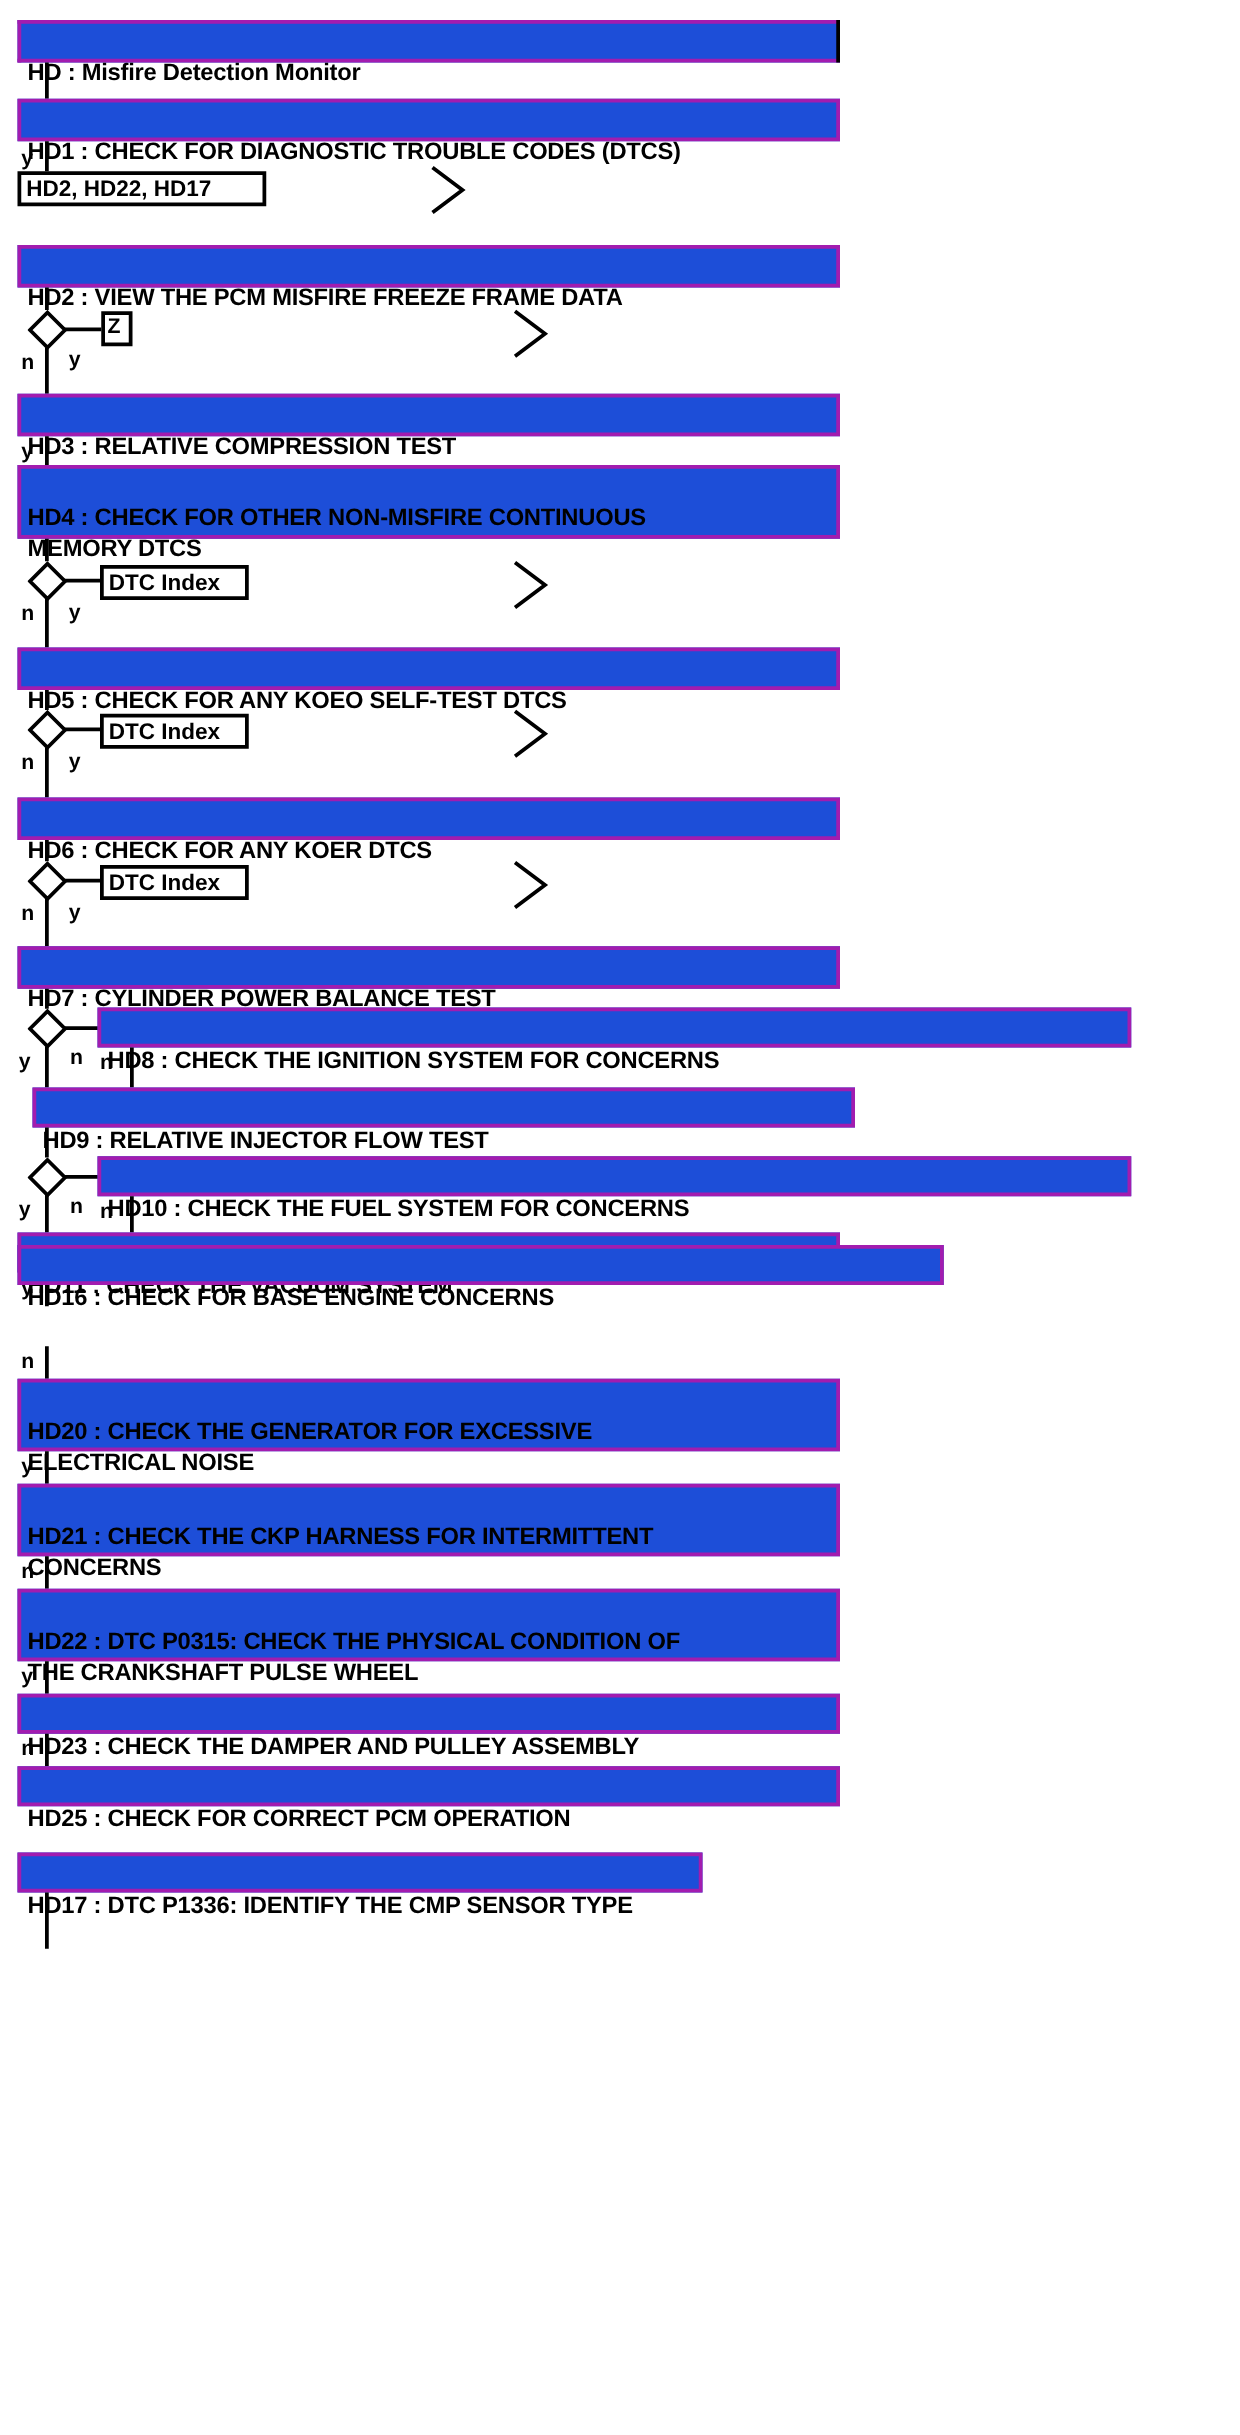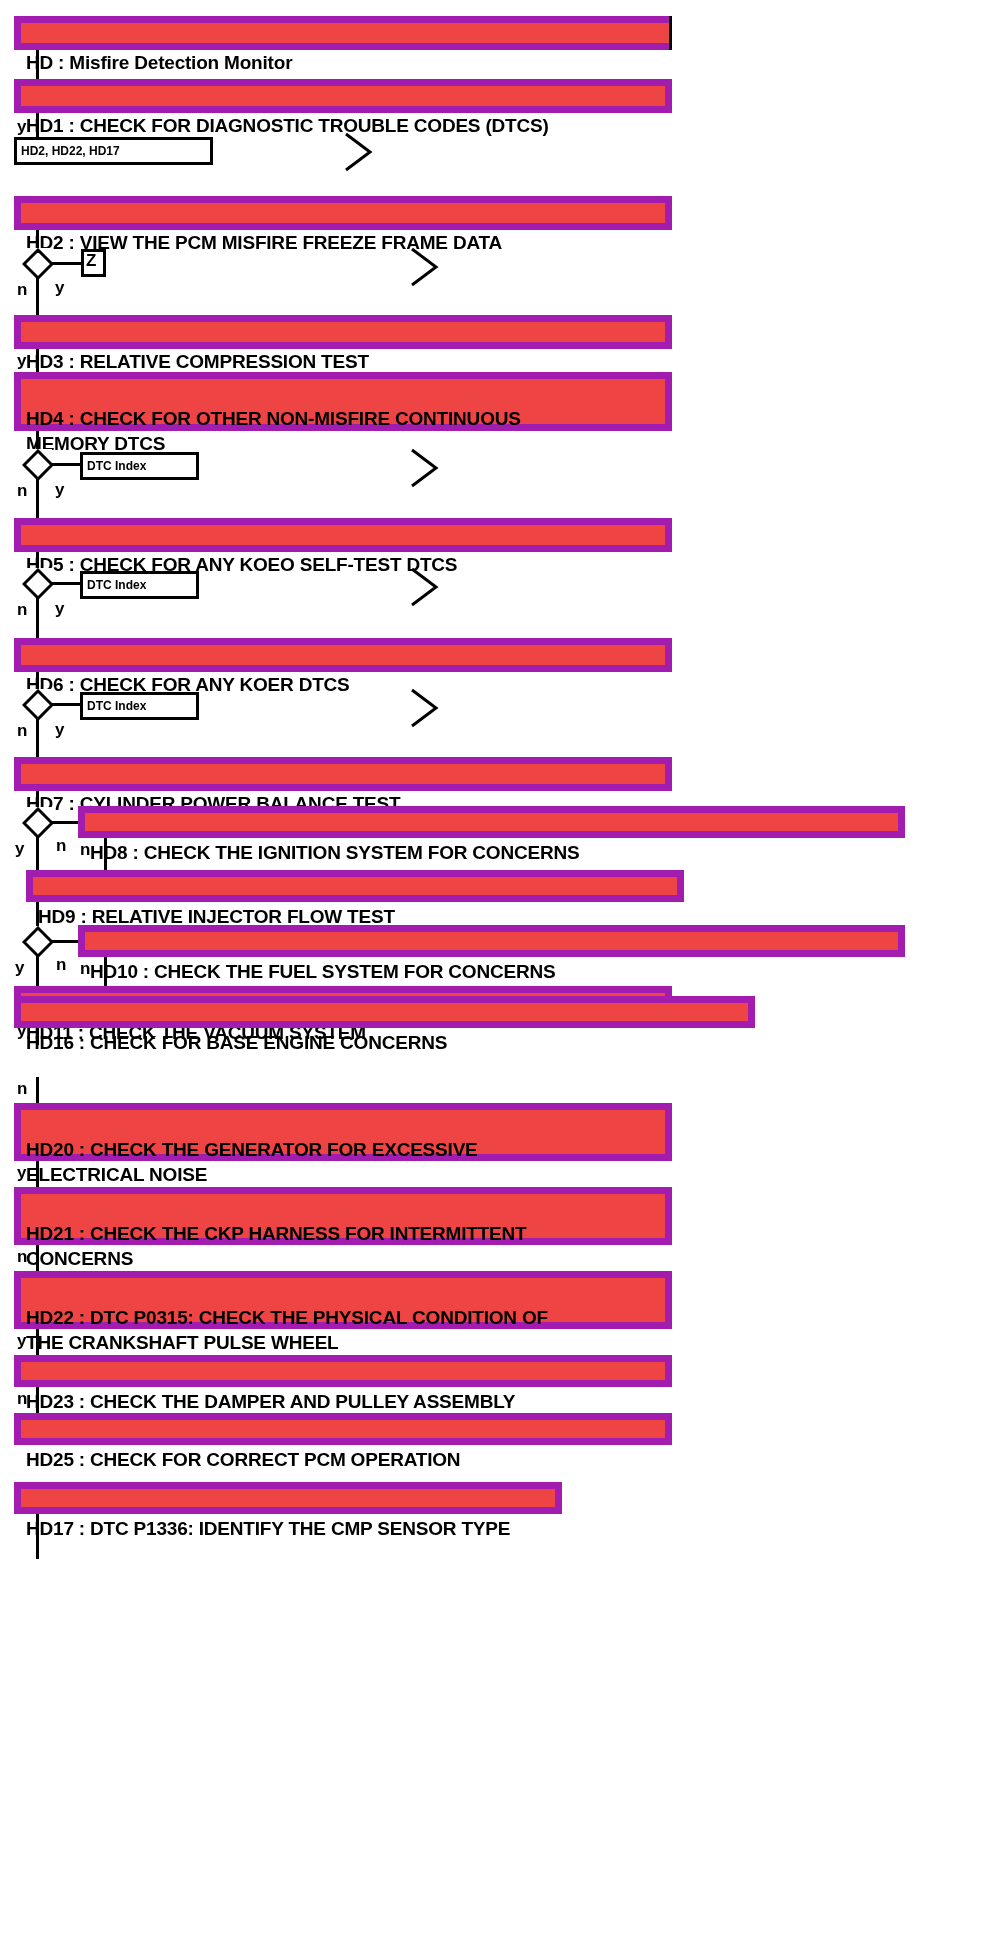--- a/index.html
+++ b/index.html
@@ -12,22 +12,22 @@
     width: 992px;
     height: 1948px;
     background: #ffffff;
     font-family: "Liberation Sans", sans-serif;
     overflow: hidden;
   }
   
   .step {
     position: absolute;
     box-sizing: border-box;
-    border: 7px solid #a21caf;
-    background: #ef4444;
+    border: 3px solid #a21caf;
+    background: #1d4ed8;
     color: #000000;
     font-weight: bold;
     font-size: 19px;
     line-height: 25px;
     letter-spacing: -0.2px;
     padding: 2px 0 2px 5px;
     white-space: pre-line;
     text-align: left;
   }
   
@@ -40,21 +40,21 @@
     background: #000000;
   }
   
   .refbox {
     position: absolute;
     box-sizing: border-box;
     border: 3px solid #000000;
     background: #ffffff;
     color: #000000;
     font-weight: bold;
-    font-size: 12px;
+    font-size: 18px;
     line-height: 18px;
     padding: 2px 3px 2px 4px;
     white-space: nowrap;
     text-align: left;
   }
   .refbox.tiny {
     font-size: 17px;
     line-height: 16px;
     padding: 1px 2px;
   }

